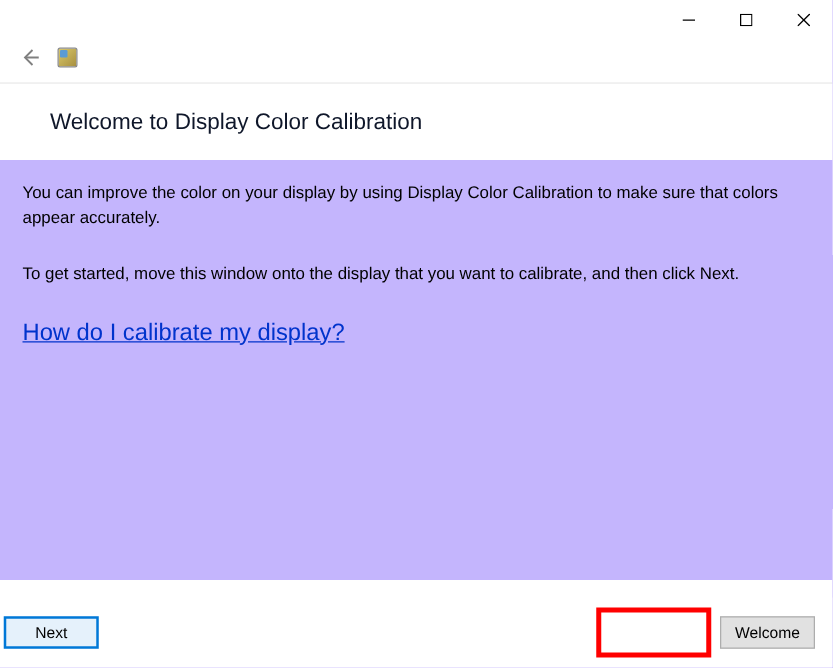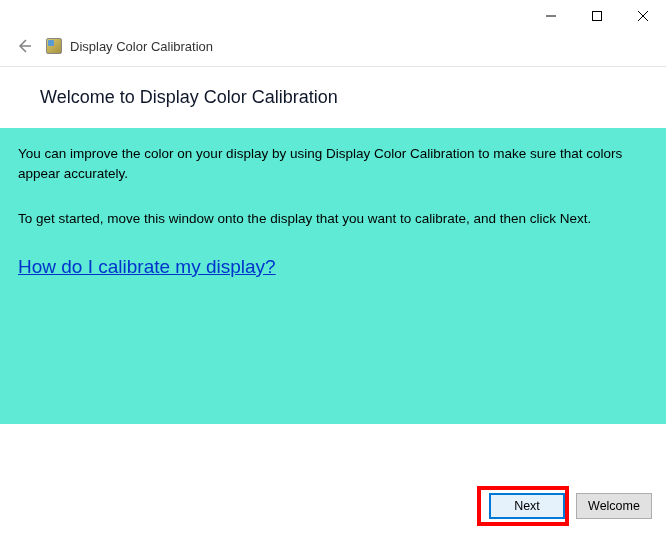--- a/index.html
+++ b/index.html
@@ -88,45 +88,45 @@
     .heading-area {
       padding: 20px 40px 20px 40px;
       background: #fff;
     }
     .heading {
       font-size: 18px;
       color: #0f172a;
       font-weight: normal;
     }
     .content-area {
-      background: #5eead4;
+      background: #c4b5fd;
       padding: 16px 18px;
       color: #000;
       line-height: 1.5;
-      height: 296px;
+      height: 336px;
     }
     .content-area p {
       margin-bottom: 24px;
       font-size: 13.5px;
     }
     .link {
       color: #0033cc;
       text-decoration: underline;
       cursor: pointer;
       font-size: 19px;
     }
     .footer {
       position: absolute;
       bottom: 0;
       left: 0;
       right: 0;
       height: 56px;
       background: #fff;
       display: flex;
-      justify-content: flex-end;
+      justify-content: space-between;
       align-items: center;
       padding-right: 14px;
       gap: 8px;
     }
     .btn {
       min-width: 76px;
       height: 26px;
       background: #e1e1e1;
       border: 1px solid #adadad;
       font-size: 12.5px;
@@ -181,21 +181,20 @@
 </div>
 
 <div class="header-row">
   <div class="back-arrow">
     <svg viewBox="0 0 16 16">
         <polyline points="10,2 4,8 10,14"></polyline>
         <line x1="4" y1="8" x2="15" y2="8"></line>
       </svg>
   </div>
   <div class="app-icon"></div>
-  <div class="app-title">Display Color Calibration</div>
 </div>
 
 <div class="heading-area">
   <h1 class="heading">Welcome to Display Color Calibration</h1>
 </div>
 
 <div class="content-area">
   <p>You can improve the color on your display by using Display Color Calibration to make sure that colors appear accurately.</p>
   <p>To get started, move this window onto the display that you want to calibrate, and then click Next.</p>
   <a class="link">How do I calibrate my display?</a>

